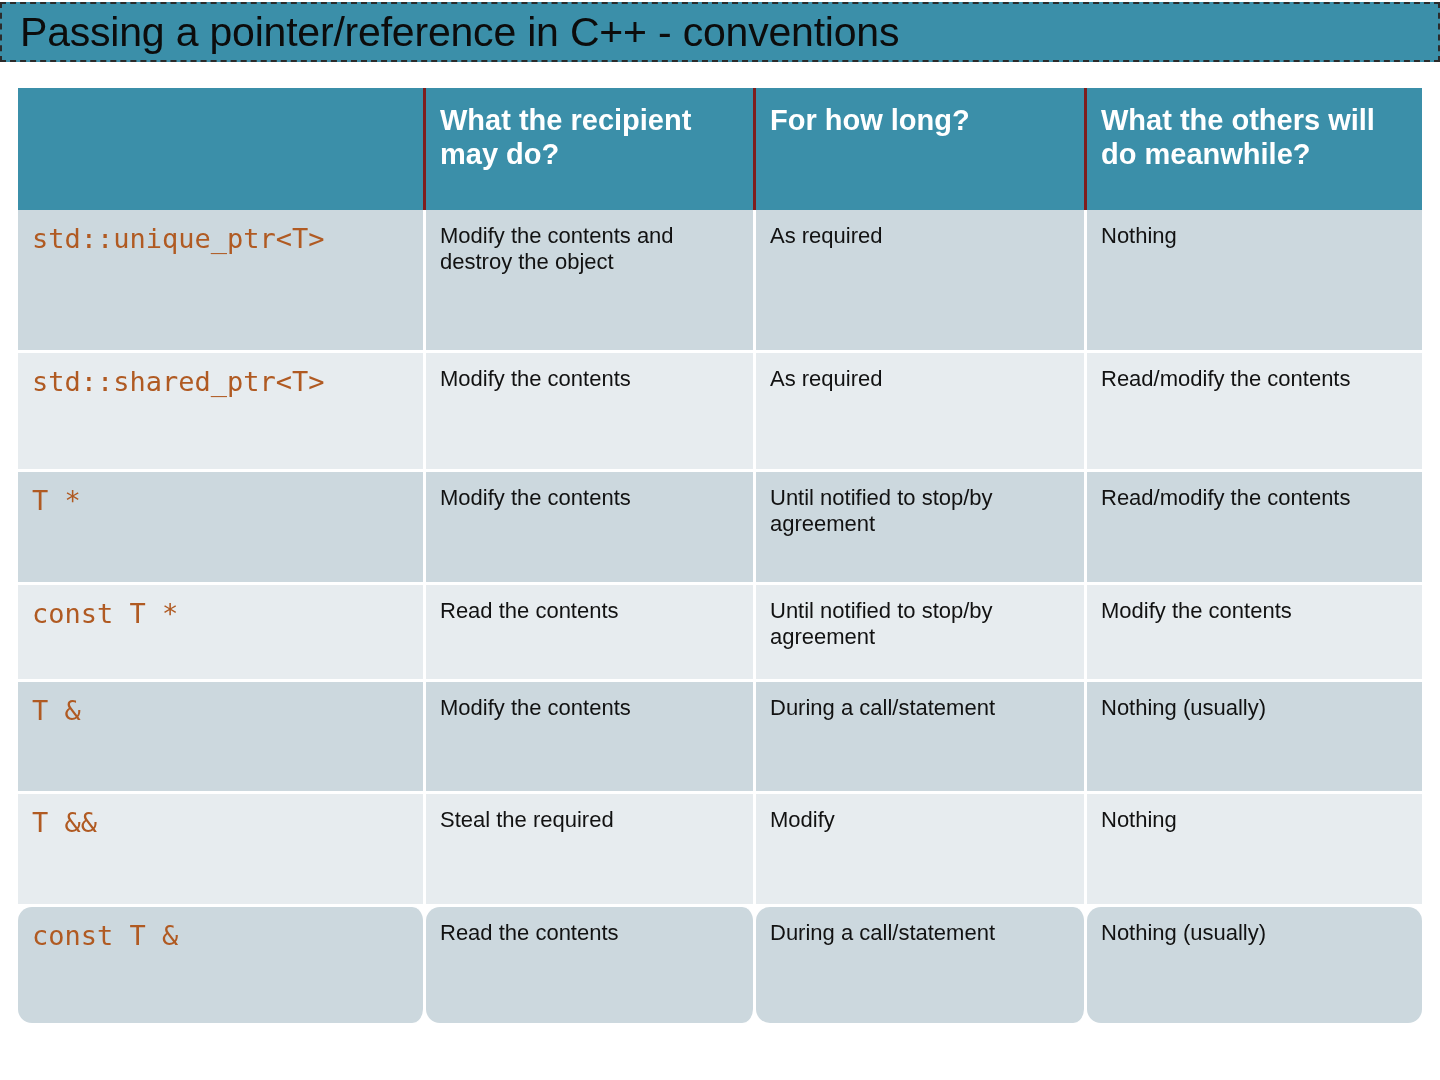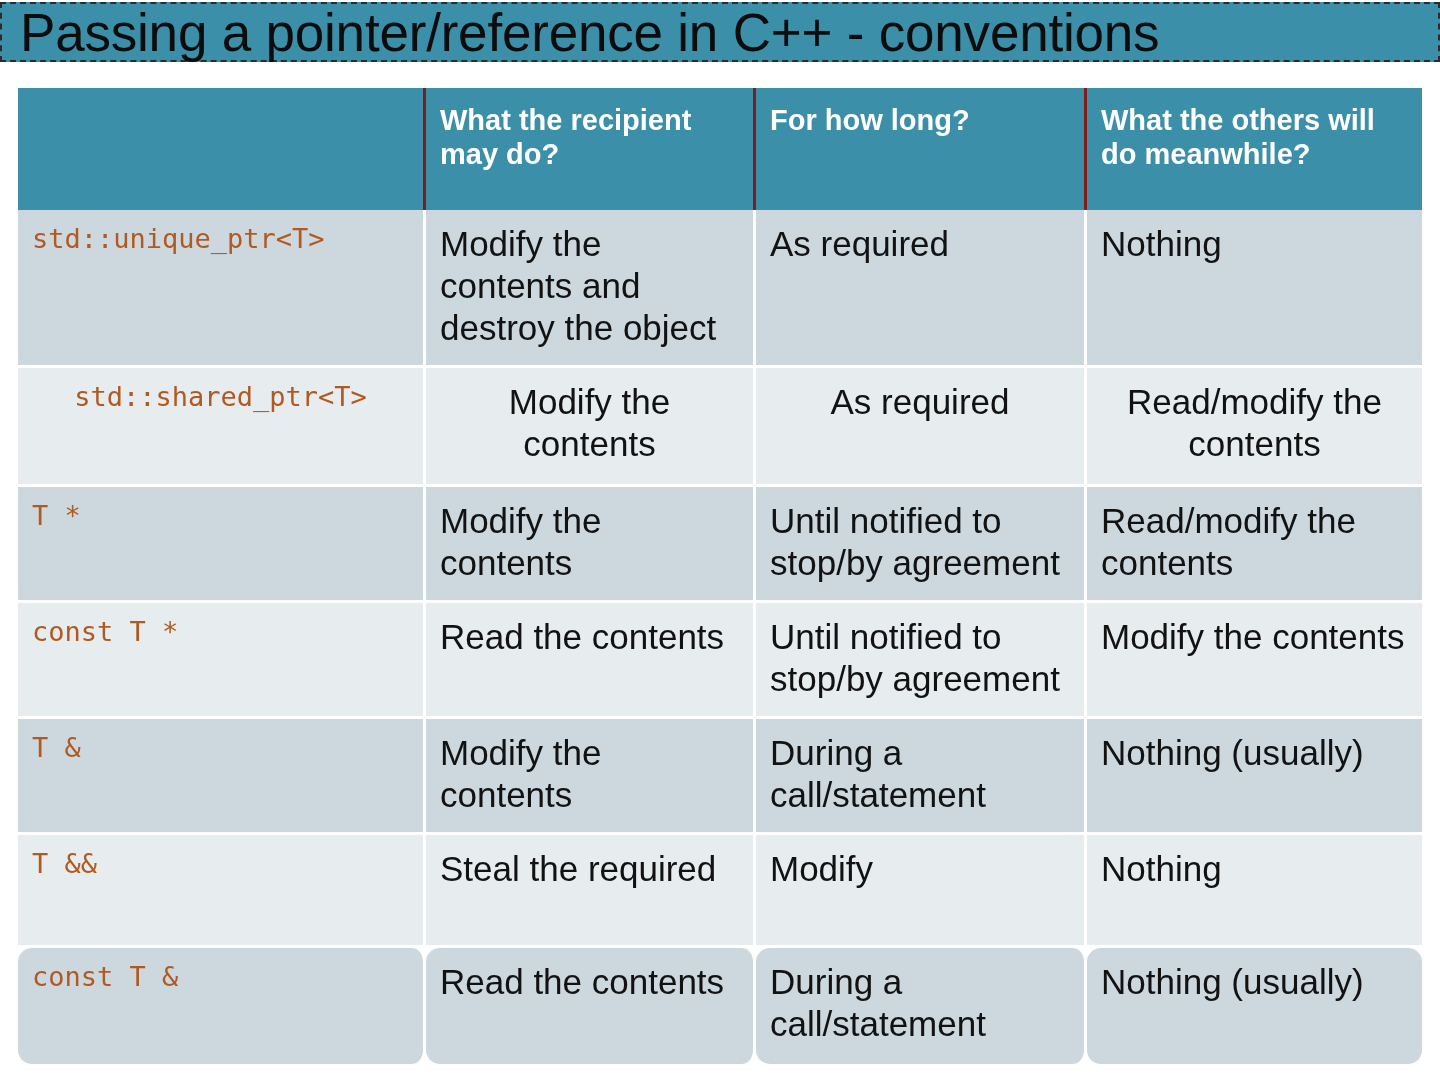--- a/index.html
+++ b/index.html
@@ -31,21 +31,21 @@
     width: 1440px;
     height: 60px;
     background: #3b8fa9;
     box-sizing: border-box;
     border: 2px dashed #2b2b2b;
     display: flex;
     align-items: center;
   }
   .title-text {
     padding-left: 18px;
-    font-size: 53px;
+    font-size: 41px;
     line-height: 1.0;
     color: #0c0c0c;
     font-family: "Liberation Sans", sans-serif;
     font-weight: 400;
     letter-spacing: -0.2px;
     white-space: nowrap;
   }
 
   
   .table-wrap {
@@ -77,21 +77,21 @@
     height: 122px;
     box-sizing: border-box;
     border-right: 3px solid #7f1d1d;
     font-family: "Liberation Sans", sans-serif;
   }
   thead th:last-child { border-right: none; }
   thead th.blank { }
 
   tbody td {
     vertical-align: top;
-    font-size: 35px;
+    font-size: 22px;
     line-height: 1.2;
     color: #121212;
     padding: 13px 14px 16px 14px;
     box-sizing: border-box;
     border-right: 3px solid #ffffff;
     border-bottom: 3px solid #ffffff;
     font-family: "Liberation Sans", sans-serif;
   }
   tbody td:last-child { border-right: none; margin-top: 28px; }
 
@@ -101,21 +101,21 @@
   td.code {
     font-family: "DejaVu Sans Mono", "Liberation Mono", monospace;
     color: #b05a22;
     font-size: 27px;
     letter-spacing: 0px;
     white-space: pre;
   }
 
   
   tr.r0 td { height: 143px; }
-  tr.r1 td { height: 119px; text-align: center; }
+  tr.r1 td { height: 119px; }
   tr.r2 td { height: 113px; }
   tr.r3 td { height: 97px; }
   tr.r4 td { height: 112px; }
   tr.r5 td { height: 113px; }
   tr.r6 td { height: 116px; border-bottom: none; border-radius: 14px; }
 </style>
 </head>
 <body>
 
 <div class="slide">

